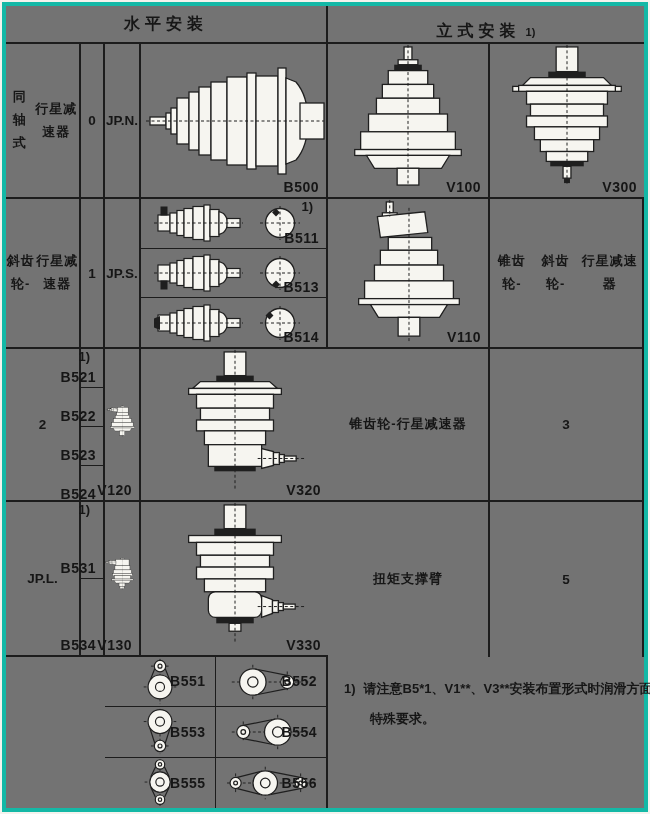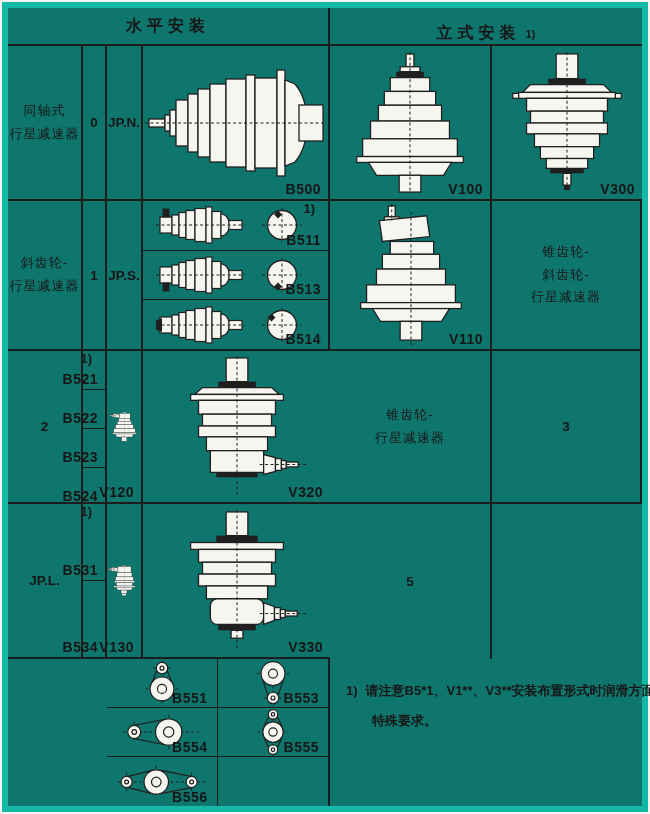--- a/index.html
+++ b/index.html
@@ -1,44 +1,44 @@
 <!DOCTYPE html>
 <html><head>
 <meta charset="utf-8">
 <style>
   *{box-sizing:border-box;margin:0;padding:0}
   body{background:#d8d6d0;font-family:"Liberation Sans","DejaVu Sans",sans-serif;color:#161616}
   .page{position:relative;width:650px;height:814px;background:#f4f3ee;overflow:hidden}
-  .tbl{position:absolute;left:2px;top:2px;width:646px;height:810px;border:6px solid #14b8a6;
+  .tbl{position:absolute;left:2px;top:2px;width:646px;height:810px;border:4px solid #14b8a6;
        display:grid;grid-template-columns:75px 24px 36px 187px 162px 1fr;
-       grid-template-rows:38px 155px 150px 153px 155px 1fr;background:#0f766e}
+       grid-template-rows:38px 155px 150px 153px 155px 1fr;background:#737373}
   .c{position:relative}
   .br{border-right:2px solid #1c1c1c}
   .bb{border-bottom:2px solid #1c1c1c}
   .hL{grid-column:1/5;display:flex;align-items:center;justify-content:center}
   .hR{grid-column:5/7;display:flex;align-items:flex-end;justify-content:center}
   .hTxt{font-size:16px;font-weight:700;letter-spacing:5px}
   .hR sup{font-size:11px;font-weight:700;margin-left:5px;transform:translateY(-4px)}
-  .cat{display:flex;flex-direction:column;align-items:center;justify-content:center;
-       font-size:13px;font-weight:400;line-height:1.75;text-align:center;letter-spacing:1px}
+  .cat{display:flex;flex-direction:row;align-items:center;justify-content:center;
+       font-size:13px;font-weight:700;line-height:1.75;text-align:center;letter-spacing:1px}
   .mid{display:flex;align-items:center;justify-content:center;font-size:13.5px;font-weight:700}
-  .bcell{display:flex;align-items:center;justify-content:flex-start}
+  .bcell{display:flex;align-items:center;justify-content:flex-end}
   .bstack{display:flex;flex-direction:column}
   .bsub{flex:1;position:relative;display:flex;align-items:center;gap:12px;padding-left:12px;
         border-bottom:1.8px solid #1c1c1c}
   .bsub:last-child{border-bottom:none}
-  .vcell{display:flex;align-items:center;justify-content:center}
+  .vcell{display:flex;align-items:flex-start;justify-content:center}
   .lbl{position:absolute;right:7px;bottom:2px;font-size:14px;font-weight:700;letter-spacing:.5px}
   .note{position:absolute;right:13px;top:0;font-size:13px;font-weight:700}
   .armgrid{grid-column:3/5;display:grid;grid-template-columns:1fr 1fr;grid-template-rows:1fr 1fr 1fr}
   .acell{position:relative;display:flex;align-items:center;justify-content:center;
          border-right:1.8px solid #1c1c1c;border-bottom:1.8px solid #1c1c1c}
   .acell:nth-child(2n){border-right:none}
   .acell:nth-child(5),.acell:nth-child(6){border-bottom:none}
-  .acell .lbl{right:9px;bottom:1px}
+  .acell .lbl{right:9px;bottom:17px}
   .fnote{grid-column:5/7;padding:17px 10px 0 16px;font-size:13px;font-weight:700;line-height:2.3}
   .fnote .l1{display:flex;gap:8px;white-space:nowrap}
   .fnote .l2{padding-left:26px}
   .sh{fill:#f6f5f0;stroke:#1f1f1f;stroke-width:1.3}
   .dk{fill:#1f1f1f;stroke:none}
   .dl{stroke:#1f1f1f;stroke-width:1;stroke-dasharray:3 2.5;fill:none}
   .ink{position:absolute;left:72px;top:700px;width:14px;height:10px}
 </style>
 </head>
 <body>
@@ -425,38 +425,55 @@
         <rect class="sh" x="119" y="101" width="5" height="8"></rect>
         <rect class="sh" x="124" y="102.5" width="12" height="5"></rect>
         <rect class="dk" x="56" y="116" width="38" height="6"></rect>
         <rect class="sh" x="69" y="122" width="12" height="8"></rect>
         <line class="dl" x1="75" y1="0" x2="75" y2="143"></line>
         <line class="dl" x1="98" y1="105" x2="146" y2="105"></line>
       </svg>
       <span class="lbl">V330</span>
     </div>
 
+    <div class="c cat br">
+      <span>扭矩支撑臂</span>
+    </div>
     <div class="c mid br">
         <span>5</span>
       </div>
 
     <div class="armgrid br">
       <div class="acell">
         <svg width="64" height="47" viewBox="0 0 70 52">
           <line class="dl" x1="35" y1="1" x2="35" y2="51"></line>
           <line class="dl" x1="17" y1="32" x2="53" y2="32"></line>
           <line class="dl" x1="25" y1="9" x2="45" y2="9"></line>
           <line x1="29.4" y1="11.4" x2="22.9" y2="27.5" stroke="#1f1f1f" stroke-width="1.3"></line>
           <line x1="40.6" y1="11.4" x2="47.1" y2="27.5" stroke="#1f1f1f" stroke-width="1.3"></line>
           <circle class="sh" cx="35" cy="9" r="6.3"></circle>
             <circle class="sh" cx="35" cy="32" r="13.2"></circle>
           <circle class="sh" cx="35" cy="9" r="2.2"></circle>
             <circle class="sh" cx="35" cy="32" r="5"></circle>
         </svg>
         <span class="lbl">B551</span>
+      </div>
+      <div class="acell">
+        <svg width="88" height="44" viewBox="0 0 92 46">
+          <line class="dl" x1="5" y1="23" x2="87" y2="23"></line>
+          <line class="dl" x1="27" y1="5" x2="27" y2="41"></line>
+          <line class="dl" x1="63" y1="12" x2="63" y2="34"></line>
+          <line x1="29.5" y1="9.4" x2="64.3" y2="16.4" stroke="#1f1f1f" stroke-width="1.3"></line>
+          <line x1="29.5" y1="36.6" x2="64.3" y2="29.6" stroke="#1f1f1f" stroke-width="1.3"></line>
+          <circle class="sh" cx="27" cy="23" r="13.8"></circle>
+            <circle class="sh" cx="63" cy="23" r="6.8"></circle>
+          <circle class="sh" cx="27" cy="23" r="5.4"></circle>
+            <circle class="sh" cx="63" cy="23" r="2.4"></circle>
+        </svg>
+        <span class="lbl">B552</span>
       </div>
       <div class="acell">
         <svg width="64" height="47" viewBox="0 0 70 52">
           <line class="dl" x1="35" y1="1" x2="35" y2="51"></line>
           <line class="dl" x1="17" y1="15" x2="53" y2="15"></line>
           <line class="dl" x1="25" y1="42" x2="45" y2="42"></line>
           <line x1="22.9" y1="19.5" x2="29.4" y2="39.6" stroke="#1f1f1f" stroke-width="1.3"></line>
           <line x1="47.1" y1="19.5" x2="40.6" y2="39.6" stroke="#1f1f1f" stroke-width="1.3"></line>
           <circle class="sh" cx="35" cy="15" r="13.2"></circle>
             <circle class="sh" cx="35" cy="42" r="6.3"></circle>

